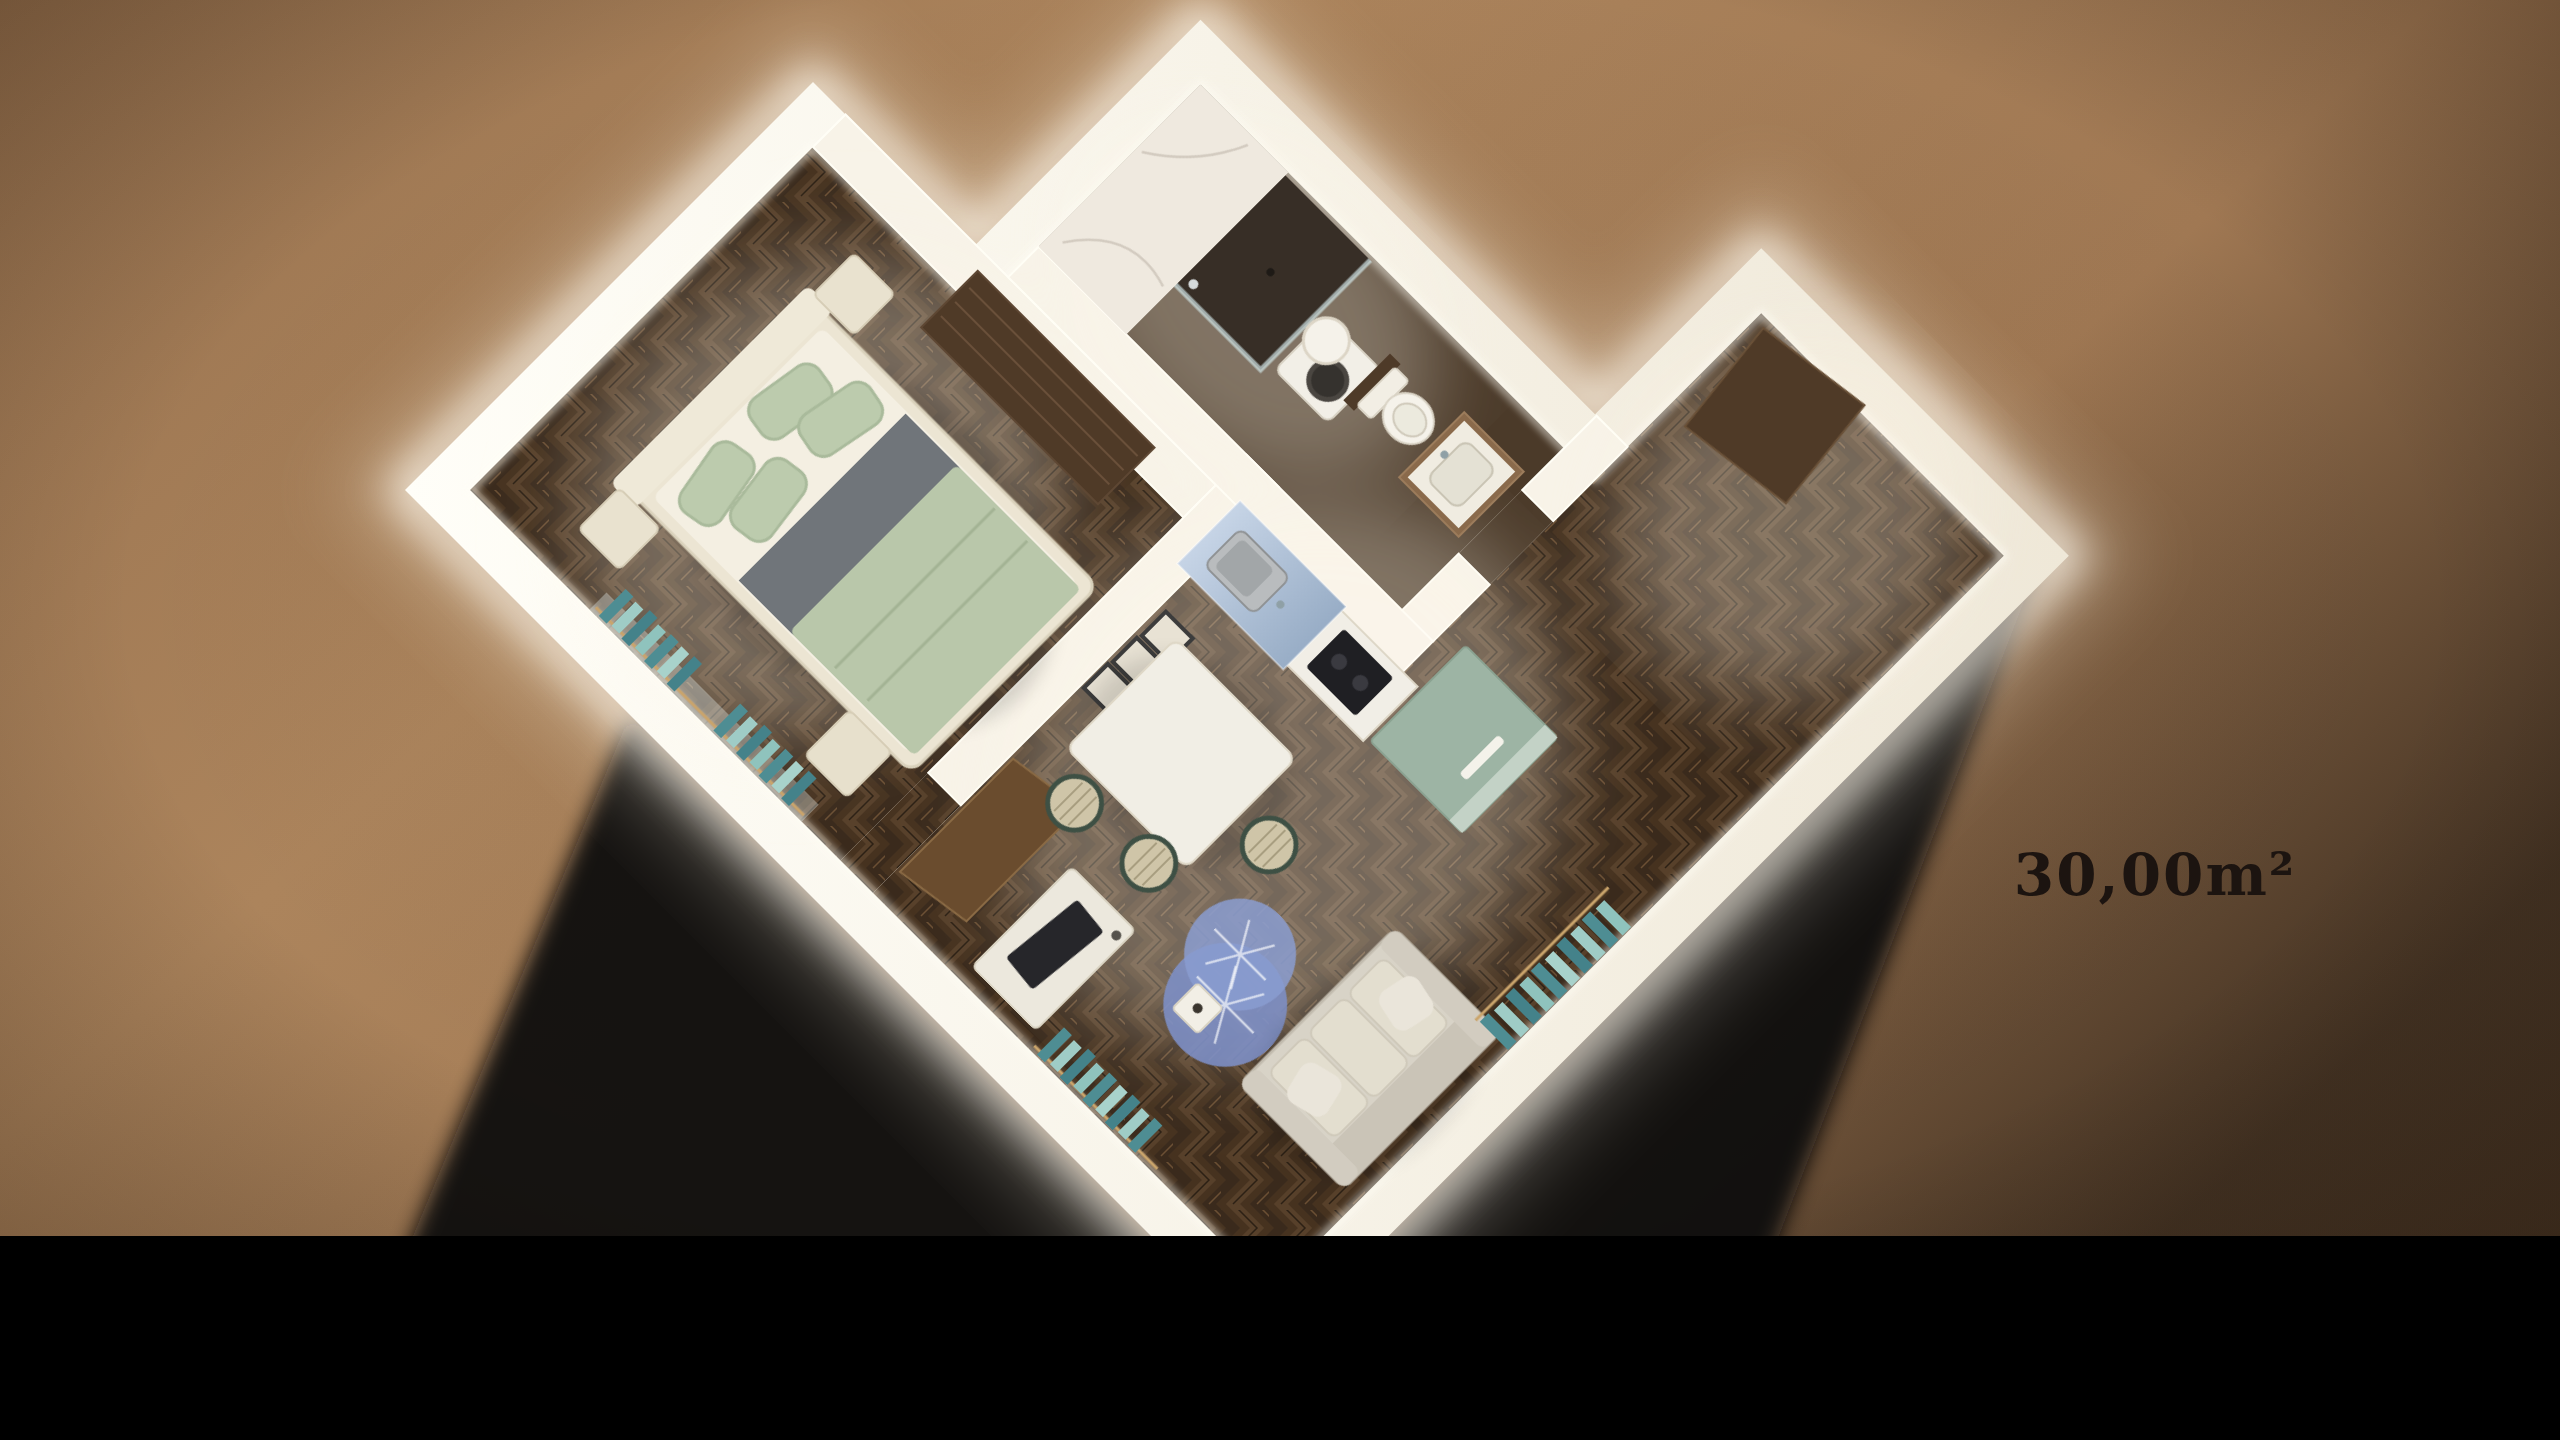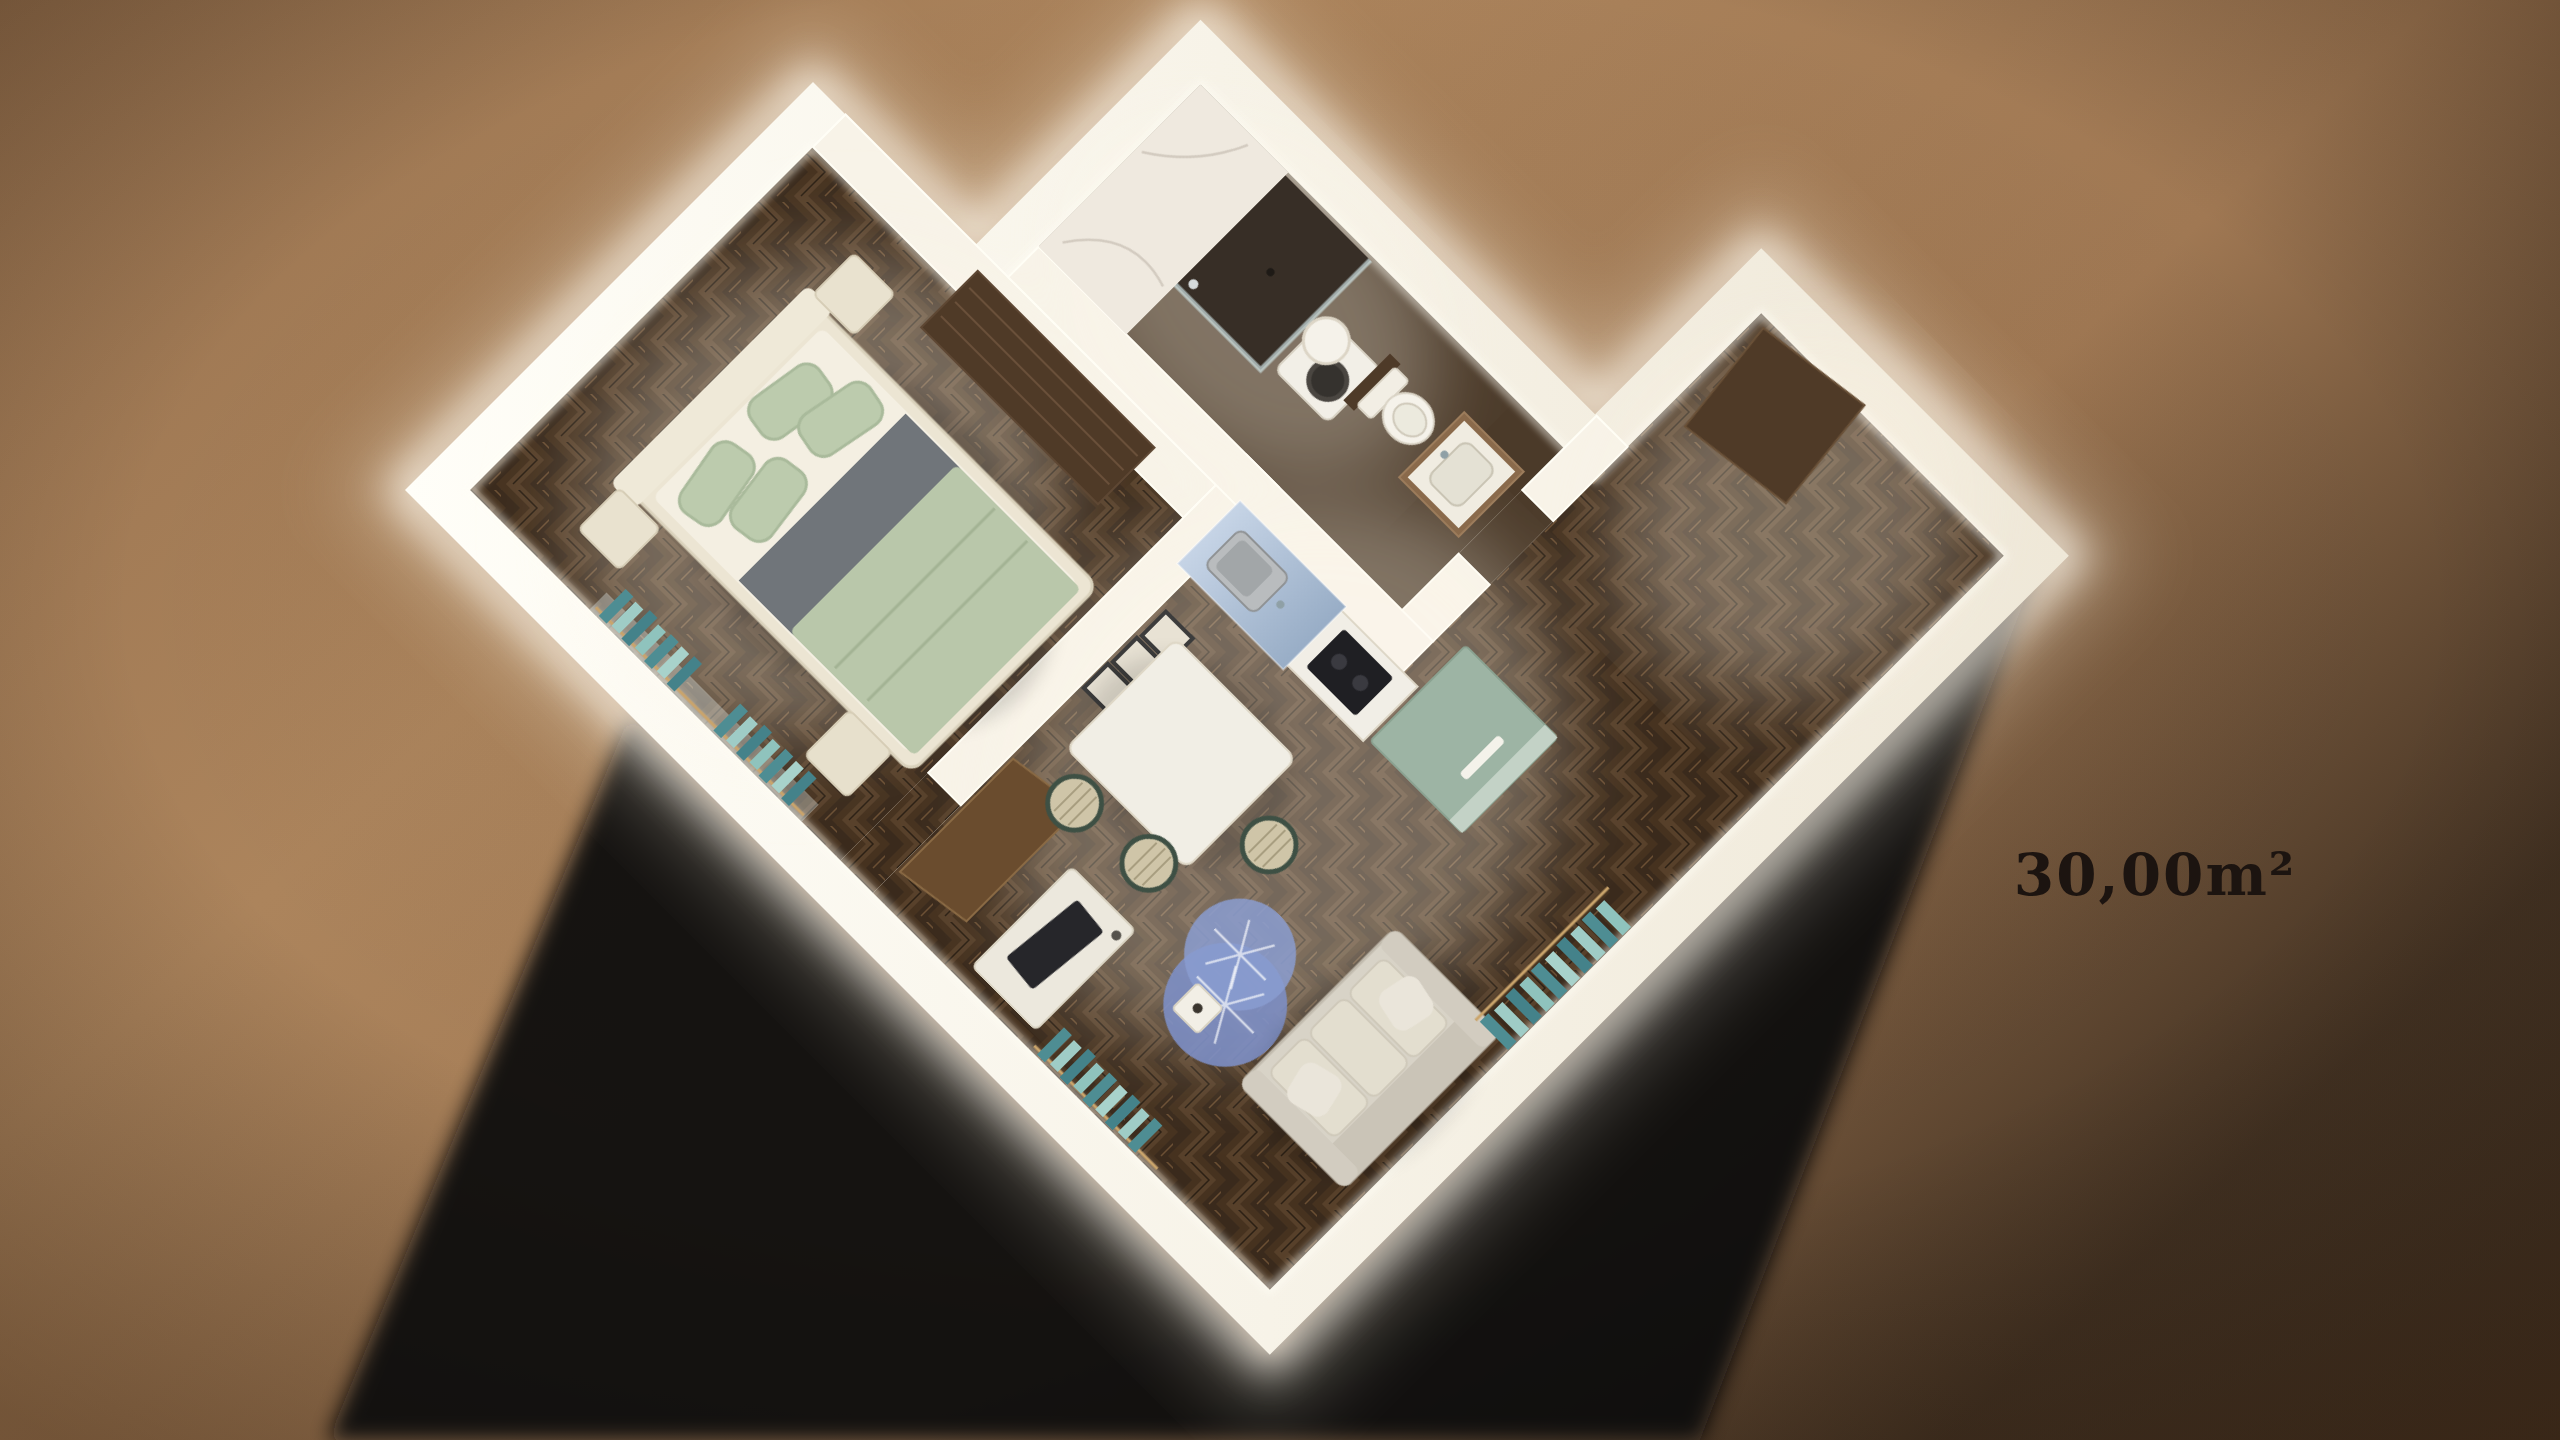--- a/index.html
+++ b/index.html
@@ -1,16 +1,16 @@
 <!DOCTYPE html>
 <html><head>
 <meta charset="utf-8">
 <style>
   html,body{margin:0;padding:0;background:#000;}
-  .stage{position:relative;width:2560px;height:1440px;overflow:hidden;
+  .stage{position:relative;width:2560px;height:1236px;overflow:hidden;
          font-family:"DejaVu Serif", serif;}
   svg{display:block;}
   text.area-label{font-family:"DejaVu Serif", serif;font-weight:bold;
                   letter-spacing:2px;}
 </style>
 </head>
 <body>
 
 <div class="stage">
 <svg width="2560" height="1440" viewBox="0 0 2560 1440">

